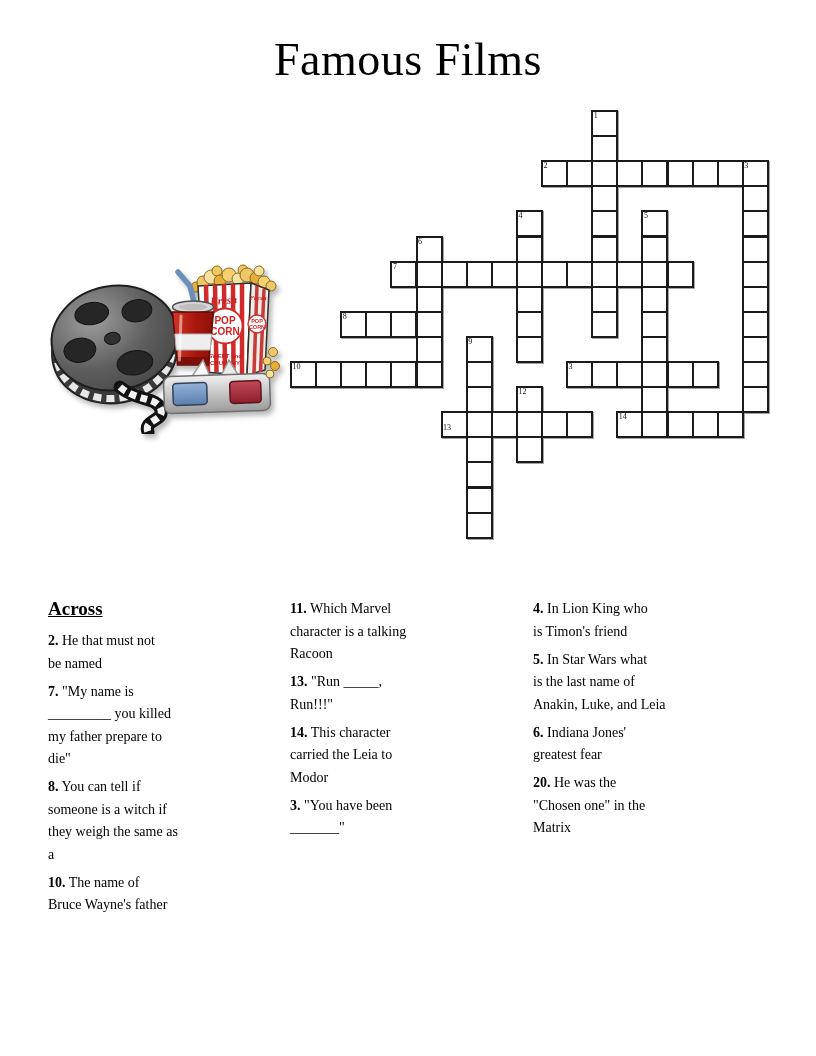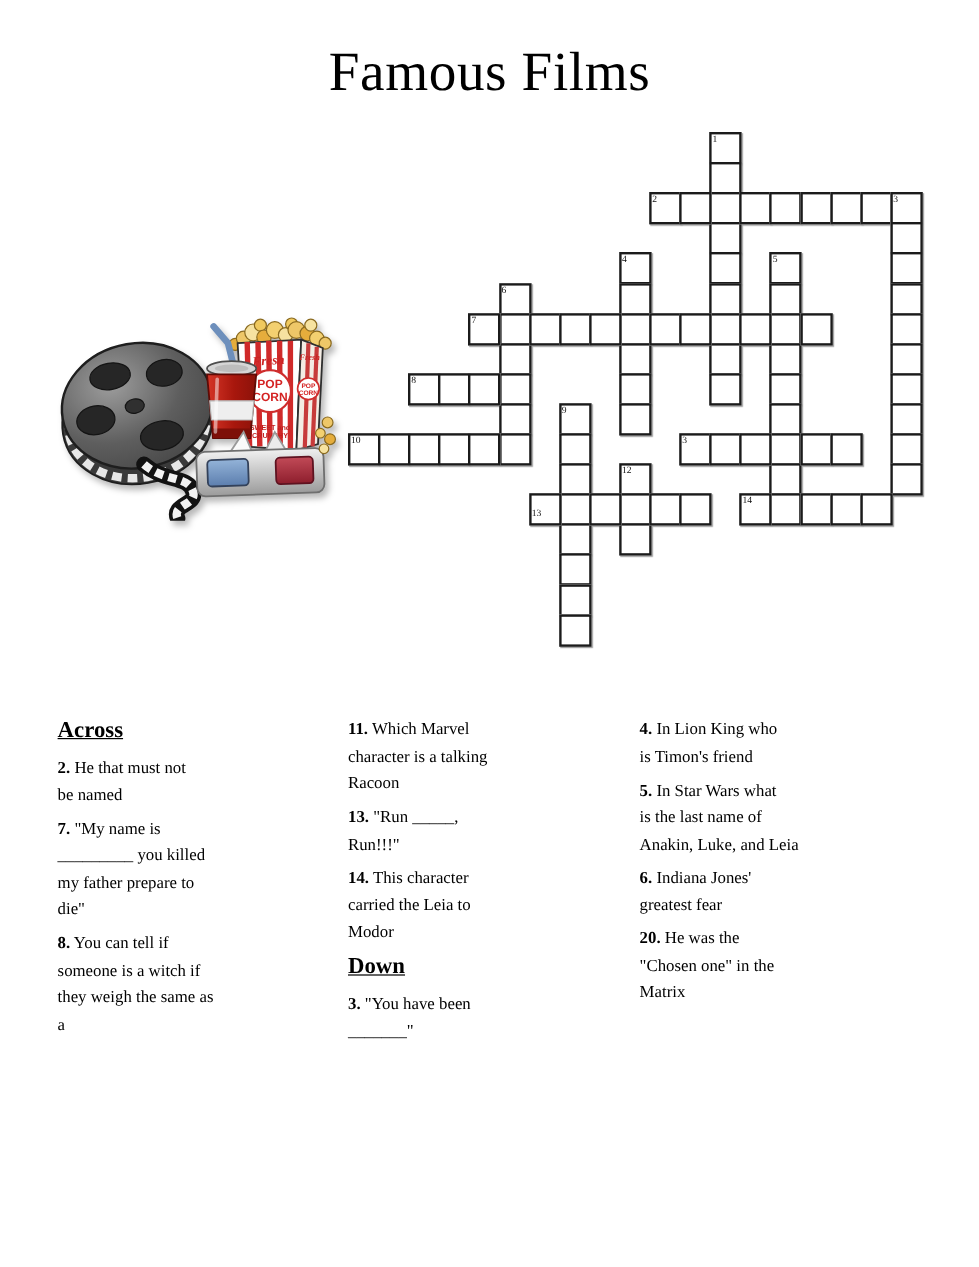--- a/index.html
+++ b/index.html
@@ -251,31 +251,32 @@
         <div class="clue"><span class="clue-num">2.</span> <span class="clue-text">He that must not
 be named</span></div>
         <div class="clue"><span class="clue-num">7.</span> <span class="clue-text">"My name is
 _________ you killed
 my father prepare to
 die"</span></div>
         <div class="clue"><span class="clue-num">8.</span> <span class="clue-text">You can tell if
 someone is a witch if
 they weigh the same as
 a</span></div>
+        <div class="clue"><span class="clue-num">10.</span> <span class="clue-text">The name of
+Bruce Wayne's father</span></div>
       </div>
     <div class="clue-col" id="clue-col-2">
         <div class="clue"><span class="clue-num">11.</span> <span class="clue-text">Which Marvel
 character is a talking
 Racoon</span></div>
         <div class="clue"><span class="clue-num">13.</span> <span class="clue-text">"Run _____,
 Run!!!"</span></div>
         <div class="clue"><span class="clue-num">14.</span> <span class="clue-text">This character
 carried the Leia to
 Modor</span></div>
-        <div class="clue-heading">Down</div>
         <div class="clue"><span class="clue-num">3.</span> <span class="clue-text">"You have been
 _______"</span></div>
       </div>
     <div class="clue-col" id="clue-col-3">
         <div class="clue"><span class="clue-num">4.</span> <span class="clue-text">In Lion King who
 is Timon's friend</span></div>
         <div class="clue"><span class="clue-num">5.</span> <span class="clue-text">In Star Wars what
 is the last name of
 Anakin, Luke, and Leia</span></div>
         <div class="clue"><span class="clue-num">6.</span> <span class="clue-text">Indiana Jones'

